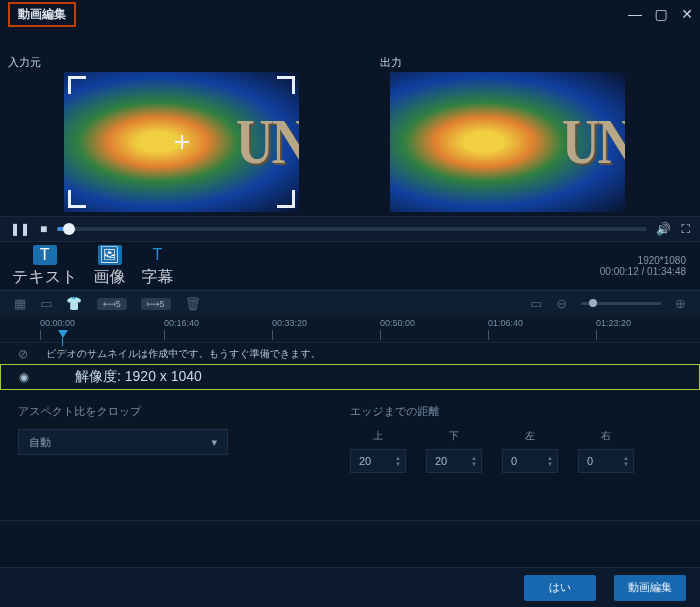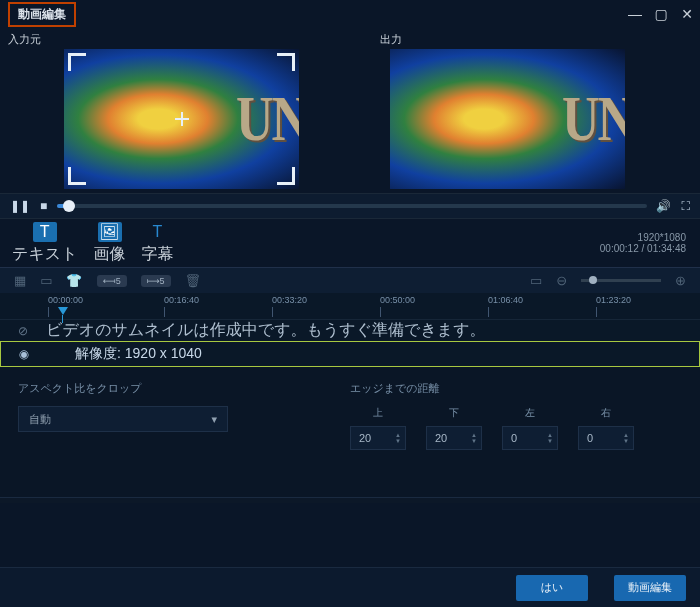--- a/index.html
+++ b/index.html
@@ -1,21 +1,21 @@
 <!DOCTYPE html>
 <html><head>
 <meta charset="utf-8">
 <style>
 * { margin: 0; padding: 0; box-sizing: border-box; }
 body { width: 700px; height: 607px; background: #0a1628; font-family: "Segoe UI", Arial, sans-serif; color: #a8b8c8; font-size: 11px; overflow: hidden; }
 .title-bar { height: 28px; display: flex; align-items: center; padding: 0 8px; background: #0a1628; position: relative; }
 .title-text { border: 2px solid #c04000; padding: 2px 8px; font-size: 12px; color: #d8e0e8; font-weight: bold; }
 .win-controls { position: absolute; right: 6px; display: flex; gap: 12px; }
 .win-btn { width: 14px; height: 14px; display: flex; align-items: center; justify-content: center; color: #c8d0d8; cursor: pointer; font-size: 14px; }
-.preview-area { height: 165px; display: flex; padding: 4px 8px 2px 8px; }
+.preview-area { height: 165px; display: flex; padding: 4px 8px 2px 8px; margin-top: 23px; }
 .prev-col { flex: 1; }
 .prev-label { font-size: 11px; color: #c8d0d8; margin-bottom: 2px; }
 .prev-img { position: relative; width: 235px; height: 140px; background: radial-gradient(ellipse at 40% 50%, #f0d040 10%, #e08030 25%, #308040 40%, #1040a0 65%, #081430 100%); overflow: hidden; }
 .prev-img::after { content: "UN"; position: absolute; right: -8px; top: 40px; font-size: 52px; font-weight: bold; color: #b8a888; font-family: Georgia, serif; letter-spacing: -2px; transform: scaleY(1.2); text-shadow: 2px 2px 0 #605040; }
 .crop-corner { position: absolute; width: 18px; height: 18px; border: 3px solid #e8f0f8; }
 .crop-tl { top: 4px; left: 4px; border-right: none; border-bottom: none; }
 .crop-tr { top: 4px; right: 4px; border-left: none; border-bottom: none; }
 .crop-bl { bottom: 4px; left: 4px; border-right: none; border-top: none; }
 .crop-br { bottom: 4px; right: 4px; border-left: none; border-top: none; }
 .crop-center { position: absolute; top: 50%; left: 50%; width: 14px; height: 14px; margin: -7px 0 0 -7px; }
@@ -40,34 +40,34 @@
 .tl-spacer { flex: 1; }
 .zoom-slider { width: 80px; height: 3px; background: #304050; position: relative; }
 .zoom-thumb { position: absolute; left: 10%; top: -3px; width: 8px; height: 8px; background: #a0b0c0; border-radius: 50%; }
 .ruler { height: 26px; background: #0a1828; display: flex; padding: 0 0 0 50px; position: relative; font-size: 9px; color: #7890a8; }
 .ruler-tick { position: absolute; top: 2px; }
 .ruler-tick::after { content: ""; position: absolute; left: 0; top: 12px; width: 1px; height: 10px; background: #405570; }
 .playhead { position: absolute; left: 58px; top: 14px; width: 0; height: 0; border-left: 5px solid transparent; border-right: 5px solid transparent; border-top: 8px solid #2898d8; }
 .playhead-line { position: absolute; left: 62px; top: 22px; width: 1px; height: 8px; background: #2898d8; }
 .track-row { height: 22px; display: flex; align-items: center; background: #0a1828; border-top: 1px solid #162638; }
 .track-ico { width: 46px; text-align: center; color: #607488; font-size: 12px; }
-.track-msg { font-size: 16px; color: #b0c0d0; }
+.track-msg { font-size: 10px; color: #b0c0d0; }
 .res-row { height: 26px; display: flex; align-items: center; border: 1px solid #a8c840; background: #0a1828; }
 .res-row .track-ico { color: #a8c0d8; }
 .res-box { flex: 1; font-size: 14px; color: #c8d8e8; padding-left: 4px; margin-left: 24px; }
 .settings { padding: 14px 18px; display: flex; background: #0a1626; height: 130px; }
 .set-col { flex: 1; }
 .set-label { font-size: 11px; color: #7890a8; margin-bottom: 10px; }
 .dropdown { width: 210px; height: 26px; background: #0e1e33; border: 1px solid #1e3048; display: flex; align-items: center; padding: 0 10px; justify-content: space-between; color: #90a0b0; cursor: pointer; }
 .edge-row { display: flex; gap: 20px; }
 .edge-item { display: flex; flex-direction: column; align-items: center; gap: 6px; }
 .edge-lbl { font-size: 10px; color: #7890a8; }
 .stepper { width: 56px; height: 24px; background: #0e1e33; border: 1px solid #1e3048; display: flex; align-items: center; padding: 0 4px 0 8px; justify-content: space-between; color: #a8b8c8; }
 .step-arrows { display: flex; flex-direction: column; font-size: 6px; line-height: 6px; color: #607488; }
-.footer { position: absolute; bottom: 0; left: 0; right: 0; height: 40px; background: #0c1a2e; border-top: 1px solid #1a2a40; display: flex; align-items: center; justify-content: flex-end; padding: 0 14px; gap: 26px; }
+.footer { position: absolute; bottom: 0; left: 0; right: 0; height: 40px; background: #0c1a2e; border-top: 1px solid #1a2a40; display: flex; align-items: center; justify-content: flex-end; padding: 0 14px; gap: 18px; }
 .fbtn { min-width: 72px; height: 26px; background: #1868b0; color: #e8f0f8; display: flex; align-items: center; justify-content: center; font-size: 11px; cursor: pointer; border-radius: 2px; padding: 0 10px; }
 .divider { height: 6px; background: #0c1828; border-top: 1px solid #1a2a40; }
 </style>
 </head>
 <body>
 
 <div class="title-bar">
   <div class="title-text">動画編集</div>
   <div class="win-controls">
     <div class="win-btn">—</div>
@@ -133,21 +133,21 @@
   <div class="tl-spacer"></div>
   <span class="tl-btn">▭</span>
   <span class="tl-btn">⊖</span>
   <div class="zoom-slider">
       <div class="zoom-thumb"></div>
     </div>
   <span class="tl-btn">⊕</span>
 </div>
 
 <div class="ruler">
-  <div class="ruler-tick" style="left:48px">00:00:00</div>
+  <div class="ruler-tick" style="left:40px">00:00:00</div>
   <div class="ruler-tick" style="left:164px">00:16:40</div>
   <div class="ruler-tick" style="left:272px">00:33:20</div>
   <div class="ruler-tick" style="left:380px">00:50:00</div>
   <div class="ruler-tick" style="left:488px">01:06:40</div>
   <div class="ruler-tick" style="left:596px">01:23:20</div>
   <div class="playhead"></div>
   <div class="playhead-line"></div>
 </div>
 
 <div class="track-row">

